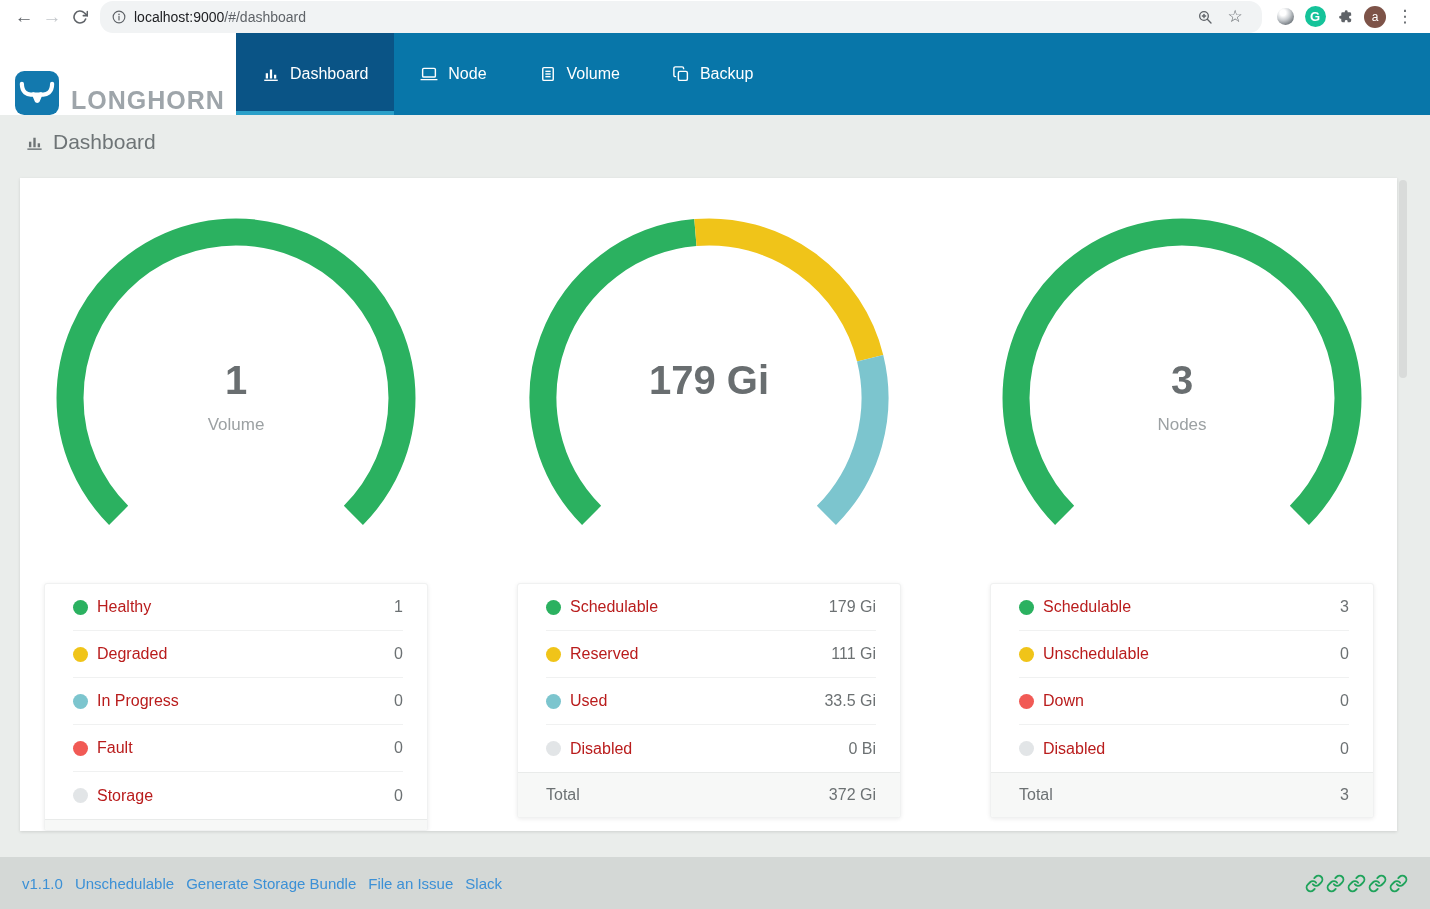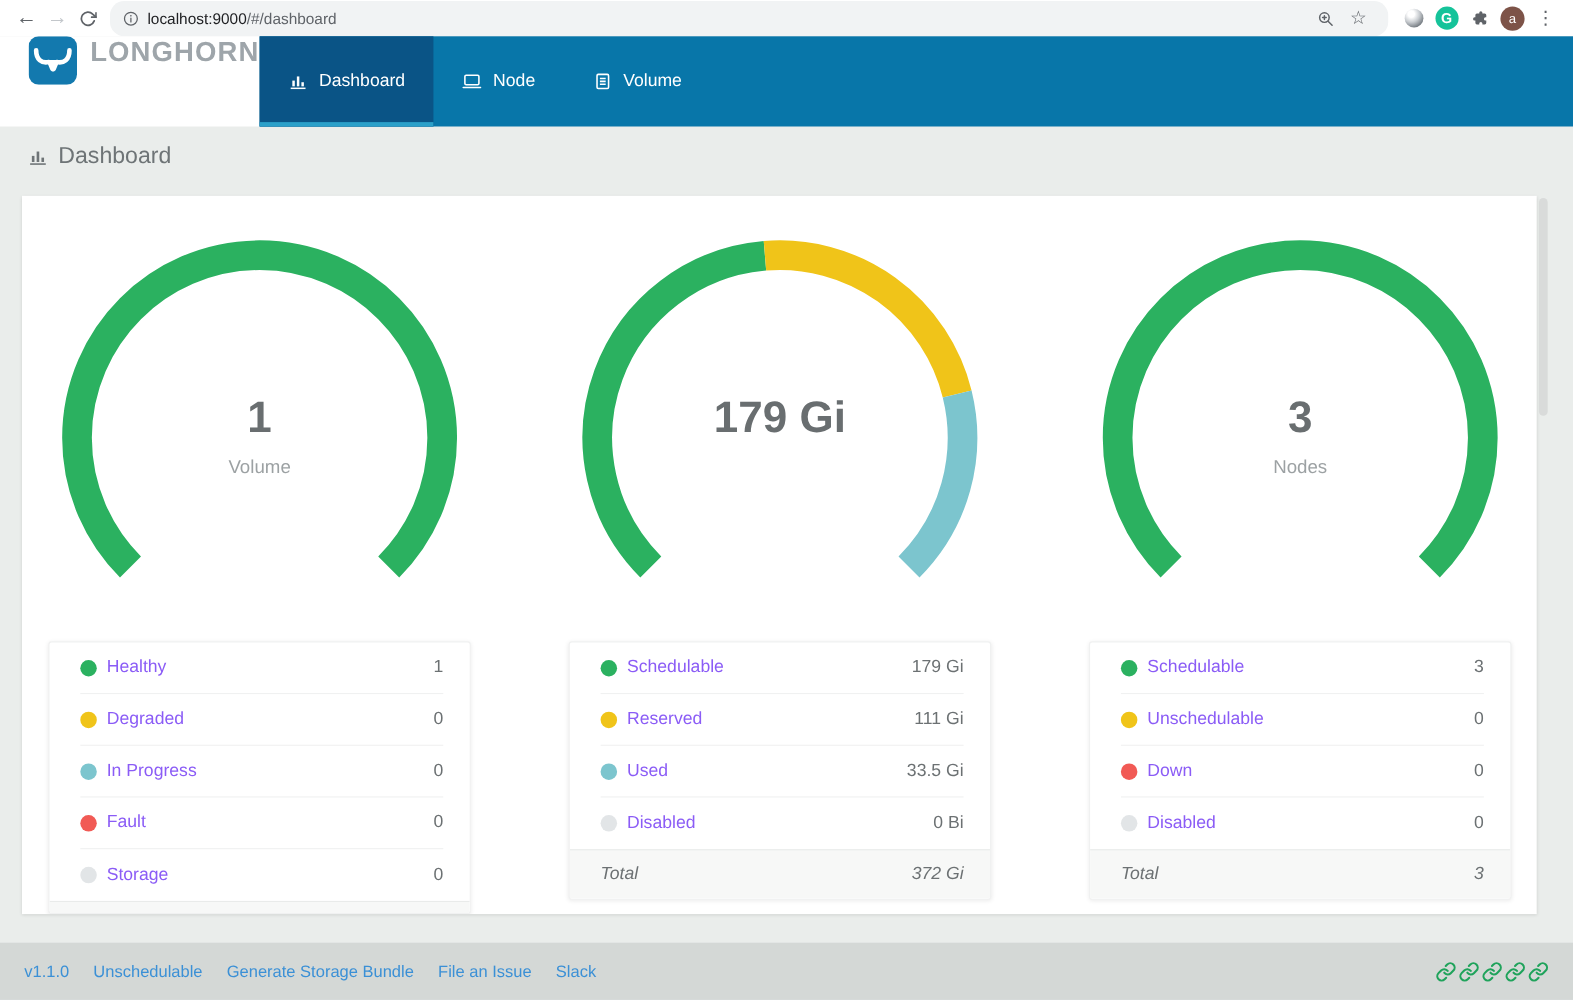--- a/index.html
+++ b/index.html
@@ -24,22 +24,22 @@
     background: radial-gradient(circle at 35% 28%, #ffffff 18%, #c9cdd1 45%, #71787e 78%); }
   .grammarly-circle { width: 21px; height: 21px; border-radius: 50%; background: #15c39a;
     color: #fff; font-size: 13px; font-weight: bold; display: flex; align-items: center; justify-content: center; }
   .avatar-circle { width: 22px; height: 22px; border-radius: 50%; background: #7d5348;
     color: #fff; font-size: 12px; display: flex; align-items: center; justify-content: center; }
   .kebab { font-size: 17px; color: #5f6368; letter-spacing: 0; }
   .star-glyph { font-size: 17px; color: #5f6368; }
 
   
   .app-header { position: absolute; top: 33px; left: 0; width: 1430px; height: 82px; display: flex; }
-  .brand-block { width: 236px; height: 82px; background: #ffffff; display: flex; align-items: flex-start;
-    padding-left: 26px; flex: 0 0 auto; }
+  .brand-block { width: 236px; height: 82px; background: #ffffff; display: flex; align-items: flex-end;
+    padding-left: 15px; flex: 0 0 auto; }
   .brand-text { font-size: 25px; font-weight: bold; color: #9ea5aa; letter-spacing: 1px; margin-left: 12px; }
   .main-nav { flex: 1 1 auto; background: #0876a9; display: flex; }
   .nav-tab { height: 82px; display: flex; align-items: center; padding: 0 26px; color: #ffffff;
     font-size: 16px; cursor: pointer; position: relative; }
   .nav-tab .tab-icon { margin-right: 10px; display: flex; }
   .nav-tab.active { background: #0a5486; }
   .nav-tab.active::after { content: ""; position: absolute; left: 0; right: 0; bottom: 0; height: 4px; background: #2ba0c9; }
 
   
   .page-title-row { position: absolute; top: 130px; left: 25px; display: flex; align-items: center;
@@ -54,34 +54,34 @@
   .donut-center { position: absolute; left: 0; right: 0; top: 140px; text-align: center; }
   .donut-value { font-size: 40px; font-weight: 600; color: #696e70; }
   .donut-label { font-size: 17px; color: #9ca1a3; margin-top: 12px; }
 
   .legend-card { margin-top: 45px; background: #fff; border: 1px solid #f0f1f1; border-radius: 3px;
     box-shadow: 0 1px 4px rgba(0,0,0,0.08); overflow: hidden; }
   .legend-rows { padding: 0 24px 0 28px; }
   .legend-row { display: flex; align-items: center; height: 47px; }
   .legend-row:not(:last-child) { border-bottom: 1px solid #f0f1f1; }
   .dot { width: 15px; height: 15px; border-radius: 50%; margin-right: 9px; flex: 0 0 auto; }
-  .legend-label { font-size: 16px; color: #8b5cf6; }
+  .legend-label { font-size: 16px; color: #b91c1c; }
   .legend-value { margin-left: auto; font-size: 16px; color: #6c7173; }
   .legend-total { display: flex; align-items: center; height: 45px; padding: 0 24px 0 28px;
-    background: #f7f8f7; border-top: 1px solid #e9ebea; font-style: italic; }
+    background: #f7f8f7; border-top: 1px solid #e9ebea; }
   .legend-total .legend-label, .legend-total .legend-value { color: #6c7173; }
   .legend-total.partial { height: 11px; }
 
   .scrollbar-thumb { position: absolute; top: 180px; left: 1399px; width: 8px; height: 198px;
     background: #d9dbda; border-radius: 4px; }
 
   
   .app-footer { position: absolute; bottom: 0; left: 0; width: 1430px; height: 52px; background: #d4d8d6;
     display: flex; align-items: center; justify-content: space-between; padding: 0 22px; }
-  .footer-links { display: flex; align-items: center; gap: 22px; }
+  .footer-links { display: flex; align-items: center; gap: 12px; }
   .footer-link { color: #3b90d6; font-size: 15px; text-decoration: none; cursor: pointer; }
   .footer-chains { display: flex; align-items: center; gap: 2px; }
 </style>
 </head>
 <body>
 
 <div class="browser-bar">
   <span class="nav-btn">←</span>
   <span class="nav-btn disabled">→</span>
   <span class="nav-btn">
@@ -164,20 +164,29 @@
       <span class="tab-icon">
         <svg width="18" height="18" viewBox="0 0 24 24" fill="none" stroke="#ffffff" stroke-width="1.9">
           <rect x="5" y="3.5" width="14" height="17" rx="1.5"></rect>
           <line x1="8.5" y1="8.5" x2="15.5" y2="8.5"></line>
           <line x1="8.5" y1="12" x2="15.5" y2="12"></line>
           <line x1="8.5" y1="15.5" x2="15.5" y2="15.5"></line>
         </svg>
       </span>
       <span>Volume</span>
     </div>
+    <div class="nav-tab">
+      <span class="tab-icon">
+        <svg width="18" height="18" viewBox="0 0 24 24" fill="none" stroke="#ffffff" stroke-width="1.9">
+          <rect x="8.5" y="8.5" width="12" height="12" rx="2"></rect>
+          <path d="M5.5 15.5 h-1 a2 2 0 0 1 -2 -2 v-9 a2 2 0 0 1 2 -2 h9 a2 2 0 0 1 2 2 v1"></path>
+        </svg>
+      </span>
+      <span>Backup</span>
+    </div>
   </div>
 </div>
 
 <div class="page-title-row">
   <svg width="19" height="19" viewBox="0 0 24 24" fill="#6e7476">
     <rect x="5" y="11" width="3" height="7"></rect>
     <rect x="10.5" y="6" width="3" height="12"></rect>
     <rect x="16" y="13" width="3" height="5"></rect>
     <rect x="3" y="19.5" width="18" height="1.8"></rect>
   </svg>

